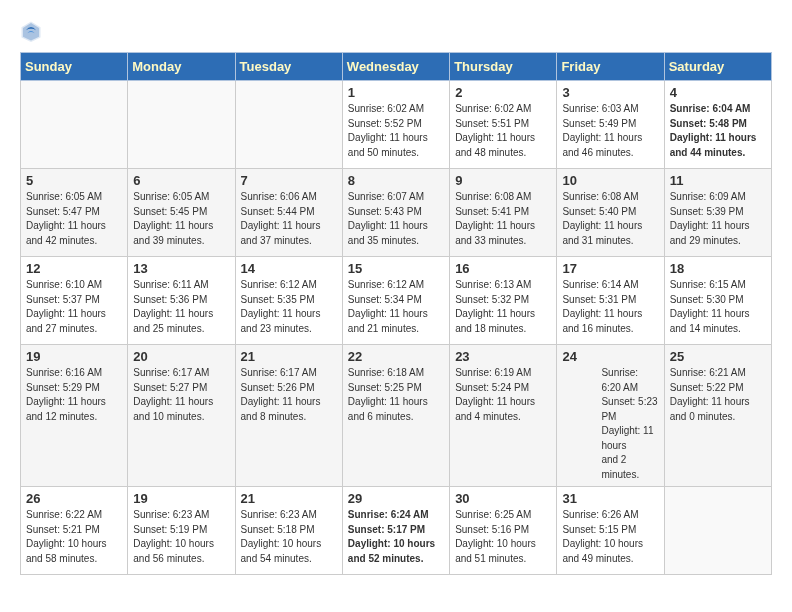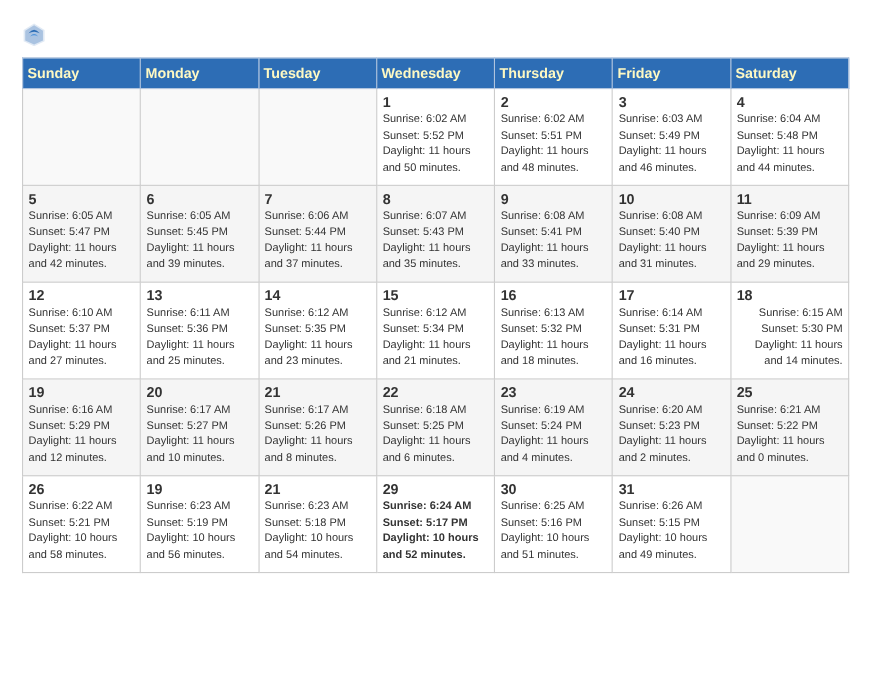--- a/index.html
+++ b/index.html
@@ -132,21 +132,21 @@
         </td>
         <td>
           <span class="day-number">3</span>
           <div class="day-info" style="white-space: pre-line;">Sunrise: 6:03 AM
 Sunset: 5:49 PM
 Daylight: 11 hours
 and 46 minutes.</div>
         </td>
         <td>
           <span class="day-number">4</span>
-          <div class="day-info" style="white-space: pre-line;">Sunrise: 6:04 AM
+          <div class="day-info" style="white-space: pre-line; font-weight: bold;">Sunrise: 6:04 AM
 Sunset: 5:48 PM
 Daylight: 11 hours
 and 44 minutes.</div>
         </td>
       </tr>
       <tr>
         <td>
           <span class="day-number">5</span>
           <div class="day-info" style="white-space: pre-line;">Sunrise: 6:05 AM
 Sunset: 5:47 PM
@@ -234,21 +234,21 @@
         </td>
         <td>
           <span class="day-number">17</span>
           <div class="day-info" style="white-space: pre-line;">Sunrise: 6:14 AM
 Sunset: 5:31 PM
 Daylight: 11 hours
 and 16 minutes.</div>
         </td>
         <td>
           <span class="day-number">18</span>
-          <div class="day-info" style="white-space: pre-line; text-align: right;">Sunrise: 6:15 AM
+          <div class="day-info" style="white-space: pre-line;">Sunrise: 6:15 AM
 Sunset: 5:30 PM
 Daylight: 11 hours
 and 14 minutes.</div>
         </td>
       </tr>
       <tr>
         <td>
           <span class="day-number">19</span>
           <div class="day-info" style="white-space: pre-line;">Sunrise: 6:16 AM
 Sunset: 5:29 PM
@@ -278,21 +278,21 @@
         </td>
         <td>
           <span class="day-number">23</span>
           <div class="day-info" style="white-space: pre-line;">Sunrise: 6:19 AM
 Sunset: 5:24 PM
 Daylight: 11 hours
 and 4 minutes.</div>
         </td>
         <td>
           <span class="day-number">24</span>
-          <div class="day-info" style="white-space: pre-line;">Sunrise: 6:20 AM
+          <div class="day-info" style="white-space: pre-line; margin-left: 39px;">Sunrise: 6:20 AM
 Sunset: 5:23 PM
 Daylight: 11 hours
 and 2 minutes.</div>
         </td>
         <td>
           <span class="day-number">25</span>
           <div class="day-info" style="white-space: pre-line;">Sunrise: 6:21 AM
 Sunset: 5:22 PM
 Daylight: 11 hours
 and 0 minutes.</div>

